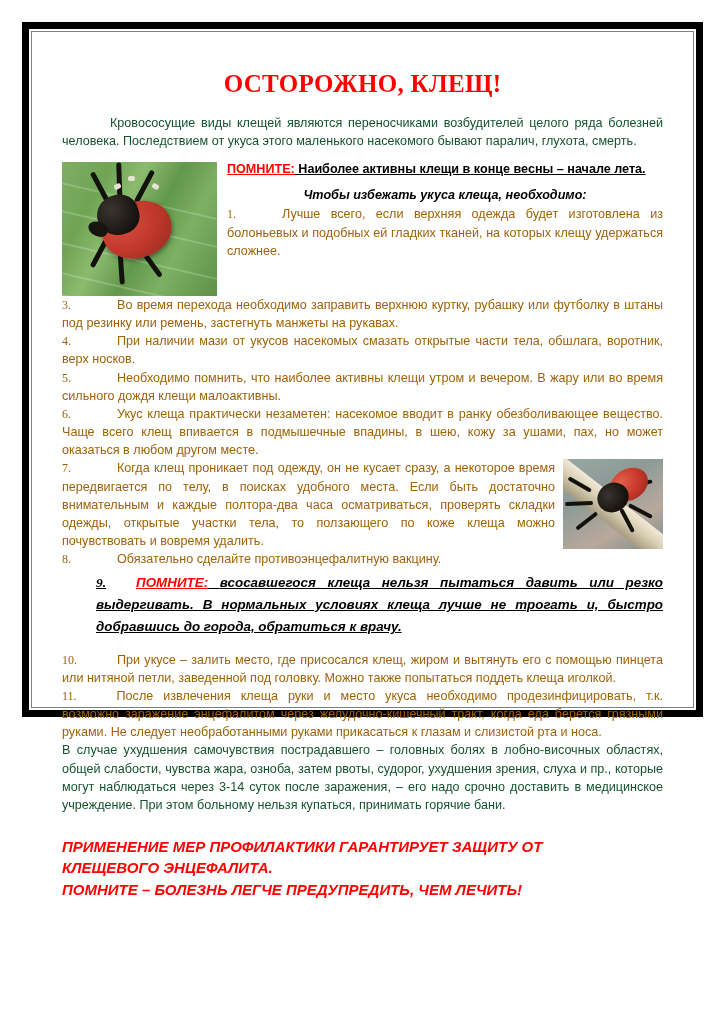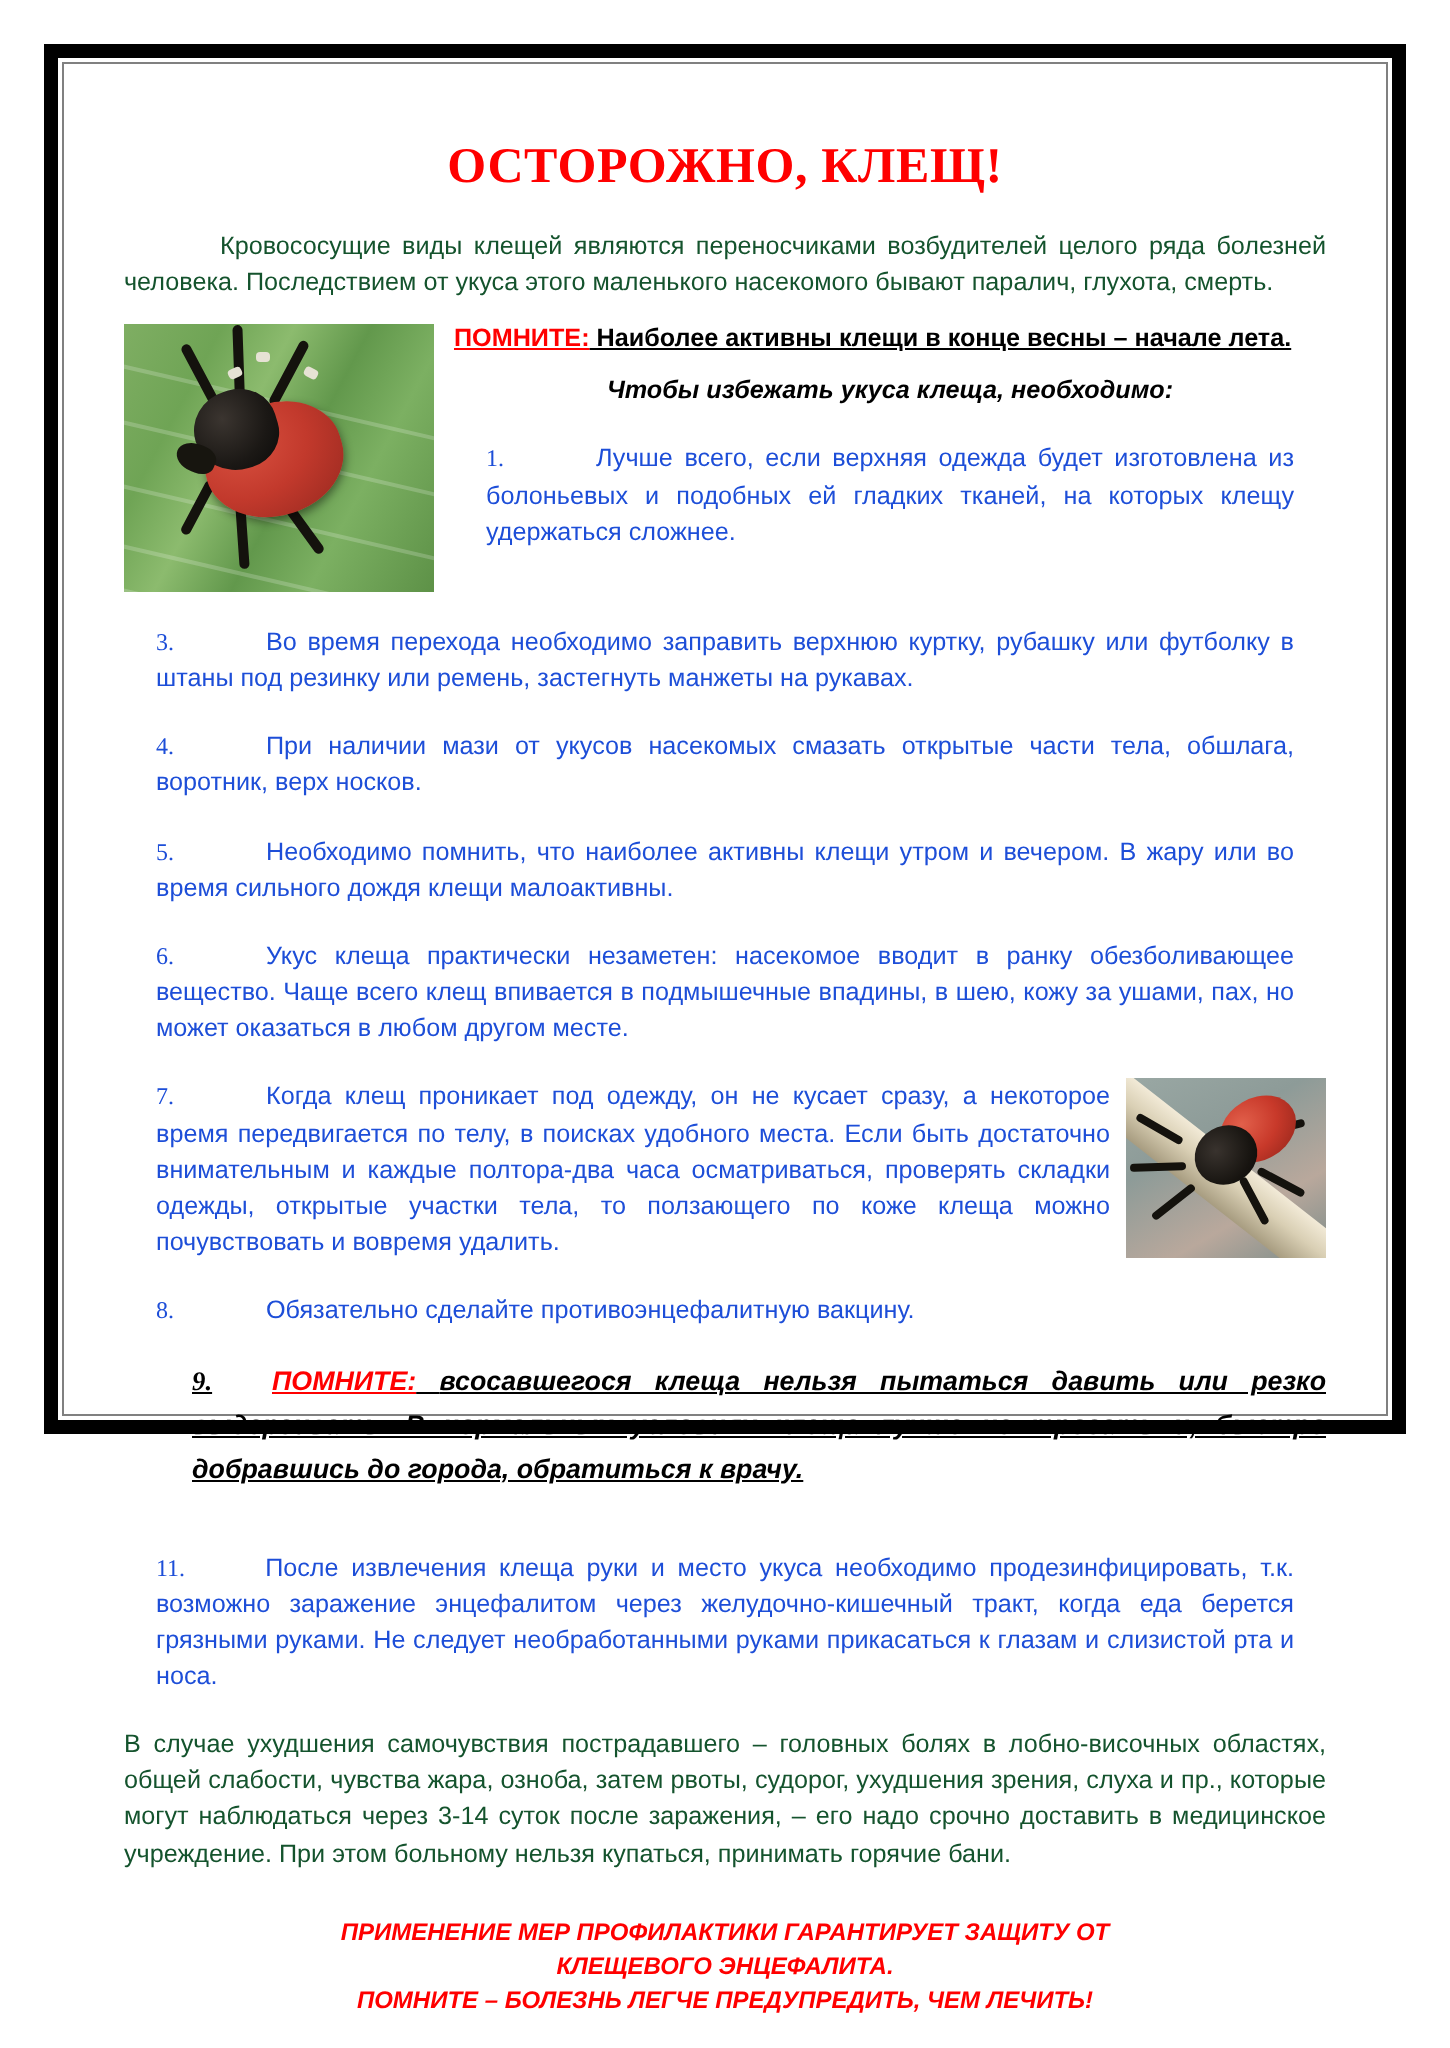--- a/index.html
+++ b/index.html
@@ -177,22 +177,22 @@
     line-height: 1.45;
     margin: 0 0 1px 0;
     text-align: center;
   }
 
   
   .num-para {
     font-size: 12.6px;
     line-height: 1.44;
     text-align: justify;
-    color: #1d4ed8;
-    margin: 16px;
+    color: #a16207;
+    margin: 0;
   }
   .num-para .num {
     font-family: "Liberation Serif", serif;
     font-size: 12px;
   }
   .num-gap { display: inline-block; width: 46px; }
   .num-gap-sm { display: inline-block; width: 40px; }
 
   
   #item9 {
@@ -218,23 +218,22 @@
     float: right;
     margin: 0 0 2px 8px;
     shape-outside: margin-box;
   }
 
   
   #warning {
     color: #ff0000;
     font-weight: bold;
     font-style: italic;
-    font-size: 12px;
+    font-size: 15px;
     line-height: 1.42;
-    text-align: center;
     margin-top: 22px;
   }
   #warning div { white-space: nowrap; }
   .spacer-md { height: 13px; }
 </style>
 </head>
 <body>
 
 <div id="page-frame">
   <div id="page-frame-inner">
@@ -307,20 +306,21 @@
       </div>
 
       <p class="num-para"><span class="num">7.</span><span class="num-gap"></span><span>Когда клещ проникает под одежду, он не кусает сразу, а некоторое время передвигается по телу, в поисках удобного места. Если быть достаточно внимательным и каждые полтора-два часа осматриваться, проверять складки одежды, открытые участки тела, то ползающего по коже клеща можно почувствовать и вовремя удалить.</span></p>
 
       <p class="num-para"><span class="num">8.</span><span class="num-gap"></span><span>Обязательно сделайте противоэнцефалитную вакцину.</span></p>
 
       <p id="item9"><span class="num9">9.</span><span class="gap9"></span><span class="remember-label" style="font-style:italic;">ПОМНИТЕ:</span> <span>всосавшегося клеща нельзя пытаться давить или резко выдергивать. В нормальных условиях клеща лучше не трогать и, быстро добравшись до города, обратиться к врачу.</span></p>
 
       <div class="spacer-md"></div>
 
+      <p class="num-para"><span class="num">10.</span><span class="num-gap-sm"></span><span>При укусе – залить место, где присосался клещ, жиром и вытянуть его с помощью пинцета или нитяной петли, заведенной под головку. Можно также попытаться поддеть клеща иголкой.</span></p>
 
       <p class="num-para"><span class="num">11.</span><span class="num-gap-sm"></span><span>После извлечения клеща руки и место укуса необходимо продезинфицировать, т.к. возможно заражение энцефалитом через желудочно-кишечный тракт, когда еда берется грязными руками. Не следует необработанными руками прикасаться к глазам и слизистой рта и носа.</span></p>
 
       <p class="para">В случае ухудшения самочувствия пострадавшего – головных болях в лобно-височных областях, общей слабости, чувства жара, озноба, затем рвоты, судорог, ухудшения зрения, слуха и пр., которые могут наблюдаться через 3-14 суток после заражения, – его надо срочно доставить в медицинское учреждение. При этом больному нельзя купаться, принимать горячие бани.</p>
 
       <div id="warning">
         <div>ПРИМЕНЕНИЕ МЕР ПРОФИЛАКТИКИ ГАРАНТИРУЕТ ЗАЩИТУ ОТ</div>
         <div>КЛЕЩЕВОГО ЭНЦЕФАЛИТА.</div>
         <div>ПОМНИТЕ – БОЛЕЗНЬ ЛЕГЧЕ ПРЕДУПРЕДИТЬ, ЧЕМ ЛЕЧИТЬ!</div>
       </div>

